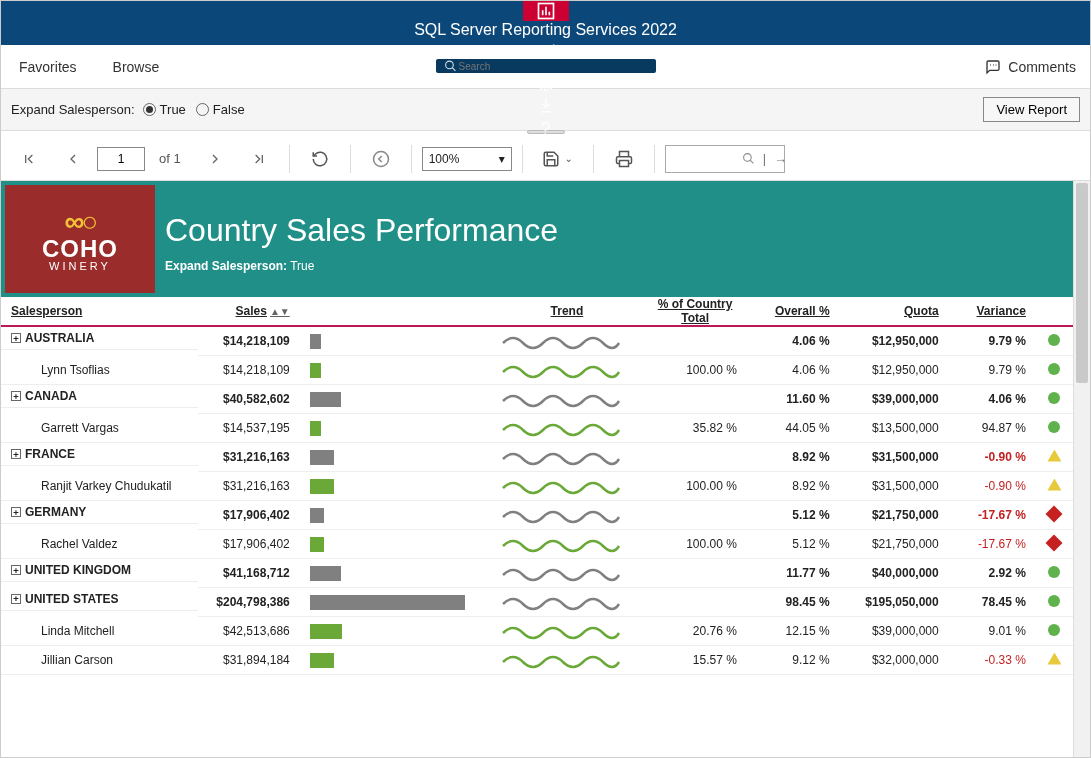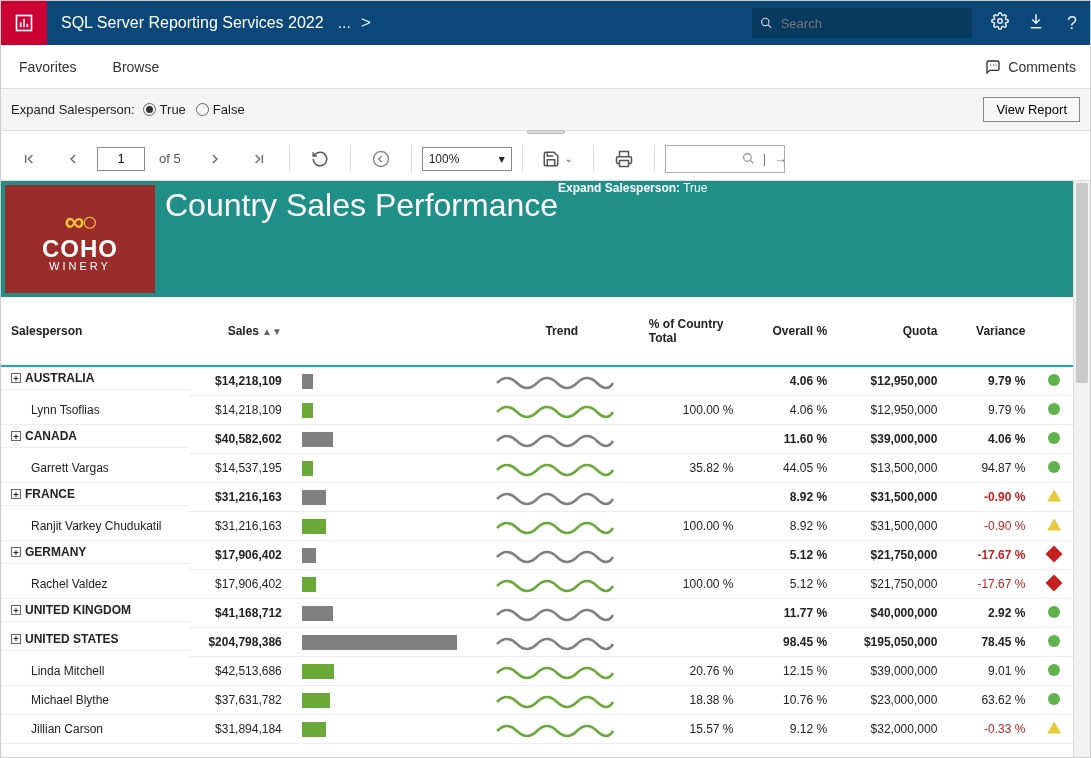--- a/index.html
+++ b/index.html
@@ -1,29 +1,29 @@
 <!DOCTYPE html>
 <html><head>
 <meta charset="utf-8">
 <style>
   * { box-sizing: border-box; }
   html, body { margin:0; padding:0; font-family: "Segoe UI", Arial, sans-serif; font-size:13px; color:#222; background:#fff; }
   body { width:1091px; height:758px; overflow:hidden; border:1px solid #ccc; }
 
   
-  .topbar { background:#0b4778; color:#fff; height:44px; display:flex; align-items:center; }
+  .topbar { background:#0b4778; color:#fff; height:44px; display:flex; align-items:center;flex-direction:column; }
   .logo-sq { width:46px; height:44px; background:#c03; display:flex; align-items:center; justify-content:center; }
   .logo-sq svg { stroke:#fff; }
   .topbar .title { font-size:16px; padding:0 14px; white-space:nowrap; }
   .crumb { display:flex; align-items:center; gap:10px; font-size:16px; }
   .crumb .sep { font-size:17px; opacity:.9; }
   .crumb .dots { opacity:.9; }
   .spacer { flex:1; }
   .searchbox { display:flex; align-items:center; background:#08395f; height:30px; margin:0 10px; width:220px; border-radius:2px; padding:0 8px; color:#d0dde8;}
-  .searchbox input { background:transparent; border:none; outline:none; color:#fca5a5; font-size:13px; margin-left:6px; width:100%; }
+  .searchbox input { background:transparent; border:none; outline:none; color:#fca5a5; font-size:10px; width:100%; }
   .topicon { width:36px; text-align:center; opacity:.9; font-size:17px; }
   .topicon svg { stroke:#fff; }
 
   
   .secbar { height:44px; display:flex; align-items:center; border-bottom:1px solid #ddd; }
   .secbar .item { padding:0 18px; font-size:14px; color:#333; }
   .comments { display:flex; align-items:center; gap:6px; padding:0 14px; font-size:14px; color:#333; }
 
   
   .parambar { background:#f5f5f5; display:flex; align-items:center; padding:8px 10px; border-bottom:1px solid #ddd; }
@@ -52,34 +52,34 @@
   .reportarea { height:calc(758px - 44px - 44px - 38px - 6px - 44px); display:flex; overflow:hidden; }
   .reportbody { flex:1; overflow:hidden; }
   .scrollbar { width:17px; background:#f1f1f1; border-left:1px solid #ddd; display:flex; flex-direction:column; }
   .scrollbar .thumb { background:#c9c9c9; height:200px; margin:2px; border-radius:2px; }
 
   .header-band { background:#1f8f88; color:#fff; display:flex; }
   .coho { width:150px; height:108px; background:#9a2c2c; display:flex; flex-direction:column; align-items:center; justify-content:center; margin:4px 10px 4px 4px; }
   .coho .link { font-size:28px; color:#f4c335; font-weight:bold; letter-spacing:-3px; }
   .coho .brand { color:#fff; font-size:24px; font-weight:600; line-height:.95; text-align:center; letter-spacing:1px;}
   .coho .sub { color:#fff; font-size:11px; letter-spacing:3px; }
-  .band-right { display:flex; justify-content:center; }
+  .band-right { display:flex; flex-direction:column; justify-content:center; }
   .band-right h1 { font-size:32px; font-weight:300; margin:6px 0 10px 0; }
   .band-right .param { font-size:12px; }
   .band-right .param b { font-weight:600; }
 
   table.data { width:100%; border-collapse:collapse; }
-  table.data th { font-size:12px; font-weight:700; text-align:right; padding:20px 10px; border-bottom:2px solid #0ea5e9; white-space:nowrap; }
+  table.data th { font-size:12px; font-weight:700; text-align:right; padding:0 10px; border-bottom:2px solid #be185d; white-space:nowrap;text-decoration:underline; }
   table.data th:first-child { text-align:left; }
   table.data td { font-size:12px; padding:4px 10px; text-align:right; border-bottom:1px solid #eee; white-space:nowrap; }
   table.data td:first-child { text-align:left; }
   tr.country td { font-weight:700; }
   tr.country td.name { display:flex; align-items:center; gap:4px; }
   .expander { width:10px; height:10px; border:1px solid #666; display:inline-flex; align-items:center; justify-content:center; font-size:9px; line-height:1; font-family:monospace;}
-  tr.person td.name { padding-left:30px; font-weight:400; }
+  tr.person td.name { padding-left:40px; font-weight:400; }
   .bar { height:15px; }
   .bar.grey { background:#808080; }
   .bar.green { background:#6aa938; }
   .neg { color:#c62121; }
   .ind { width:12px; height:12px; display:inline-block; }
   .ind.circle { border-radius:50%; }
   .ind.green { background:#5fb24c; }
   .ind.yellow { background:#e7c93c; clip-path: polygon(50% 0, 100% 100%, 0 100%); width:14px; height:12px; }
   .ind.red { background:#c62121; transform:rotate(45deg); }
   svg.trend { display:block; }
@@ -157,21 +157,21 @@
       <svg width="16" height="16" viewBox="0 0 24 24" fill="none" stroke="#666" stroke-width="2">
         <path d="M17 18l-6-6 6-6M7 6v12"></path>
       </svg>
     </div>
   <div class="tbtn">
       <svg width="16" height="16" viewBox="0 0 24 24" fill="none" stroke="#666" stroke-width="2">
         <path d="M15 18l-6-6 6-6"></path>
       </svg>
     </div>
   <input class="pagebox" value="1" style="">
-  <span class="ofpages">of 5</span>
+  <span class="ofpages">of 1</span>
   <div class="tbtn">
       <svg width="16" height="16" viewBox="0 0 24 24" fill="none" stroke="#666" stroke-width="2">
         <path d="M9 18l6-6-6-6"></path>
       </svg>
     </div>
   <div class="tbtn">
       <svg width="16" height="16" viewBox="0 0 24 24" fill="none" stroke="#666" stroke-width="2">
         <path d="M7 18l6-6-6-6M17 6v12"></path>
       </svg>
     </div>
@@ -237,21 +237,21 @@
       </div>
     </div>
 
     <table class="data">
       <thead>
         <tr>
           <th style="width:170px">Salesperson</th>
           <th style="width:88px"><span>Sales</span><span class="sorticon">▲▼</span></th>
           <th style="width:160px"></th>
           <th style="width:130px;text-align:center;">Trend</th>
-          <th style="width:95px;white-space:normal;text-align:left;">% of Country Total</th>
+          <th style="width:95px;white-space:normal;text-align:center;">% of Country Total</th>
           <th style="width:85px">Overall %</th>
           <th style="width:100px">Quota</th>
           <th style="width:80px">Variance</th>
           <th style="width:30px"></th>
         </tr>
       </thead>
       <tbody id="tbody">
           <tr class="country">
             <td class="name">
               <span class="expander">+</span>
@@ -451,37 +451,20 @@
                 <path d="M2 12 Q12 2 22 12 T42 12 T62 12 T82 12 T102 12 T118 12" fill="none" stroke="#6aa938" stroke-width="2.5"></path>
               </svg>
             </td>
             <td>20.76 %</td>
             <td>12.15 %</td>
             <td>$39,000,000</td>
             <td class="">9.01 %</td>
             <td style="text-align:center;"><span class="ind circle green"></span></td>
           </tr>
           <tr class="person">
-            <td class="name">Michael Blythe</td>
-            <td>$37,631,782</td>
-            <td style="text-align:left;">
-              <div class="bar green" style="width:28px"></div>
-            </td>
-            <td style="text-align:center;">
-              <svg class="trend" width="120" height="20" viewBox="0 0 120 20">
-                <path d="M2 12 Q12 2 22 12 T42 12 T62 12 T82 12 T102 12 T118 12" fill="none" stroke="#6aa938" stroke-width="2.5"></path>
-              </svg>
-            </td>
-            <td>18.38 %</td>
-            <td>10.76 %</td>
-            <td>$23,000,000</td>
-            <td class="">63.62 %</td>
-            <td style="text-align:center;"><span class="ind circle green"></span></td>
-          </tr>
-          <tr class="person">
             <td class="name">Jillian Carson</td>
             <td>$31,894,184</td>
             <td style="text-align:left;">
               <div class="bar green" style="width:24px"></div>
             </td>
             <td style="text-align:center;">
               <svg class="trend" width="120" height="20" viewBox="0 0 120 20">
                 <path d="M2 12 Q12 2 22 12 T42 12 T62 12 T82 12 T102 12 T118 12" fill="none" stroke="#6aa938" stroke-width="2.5"></path>
               </svg>
             </td>

